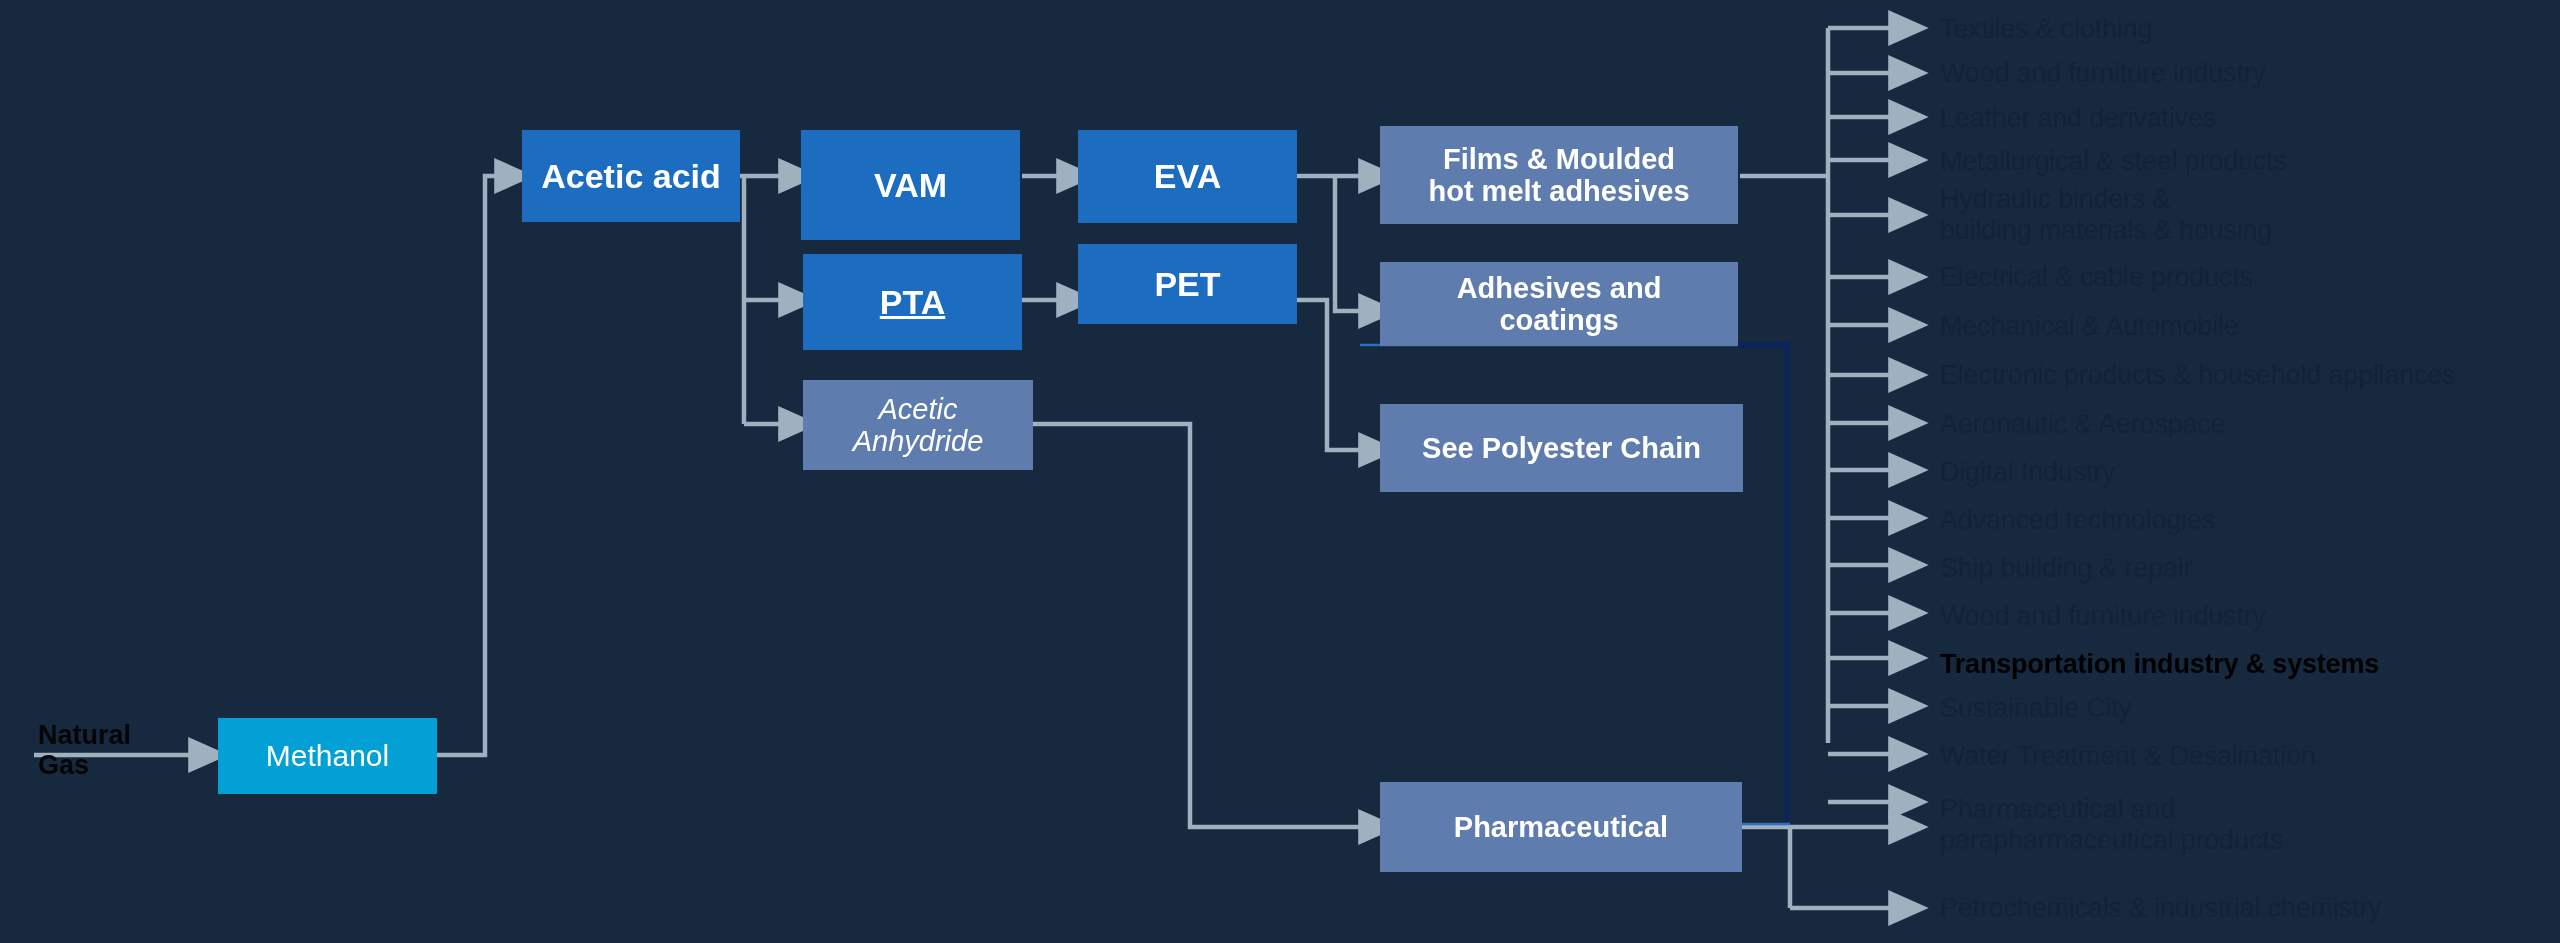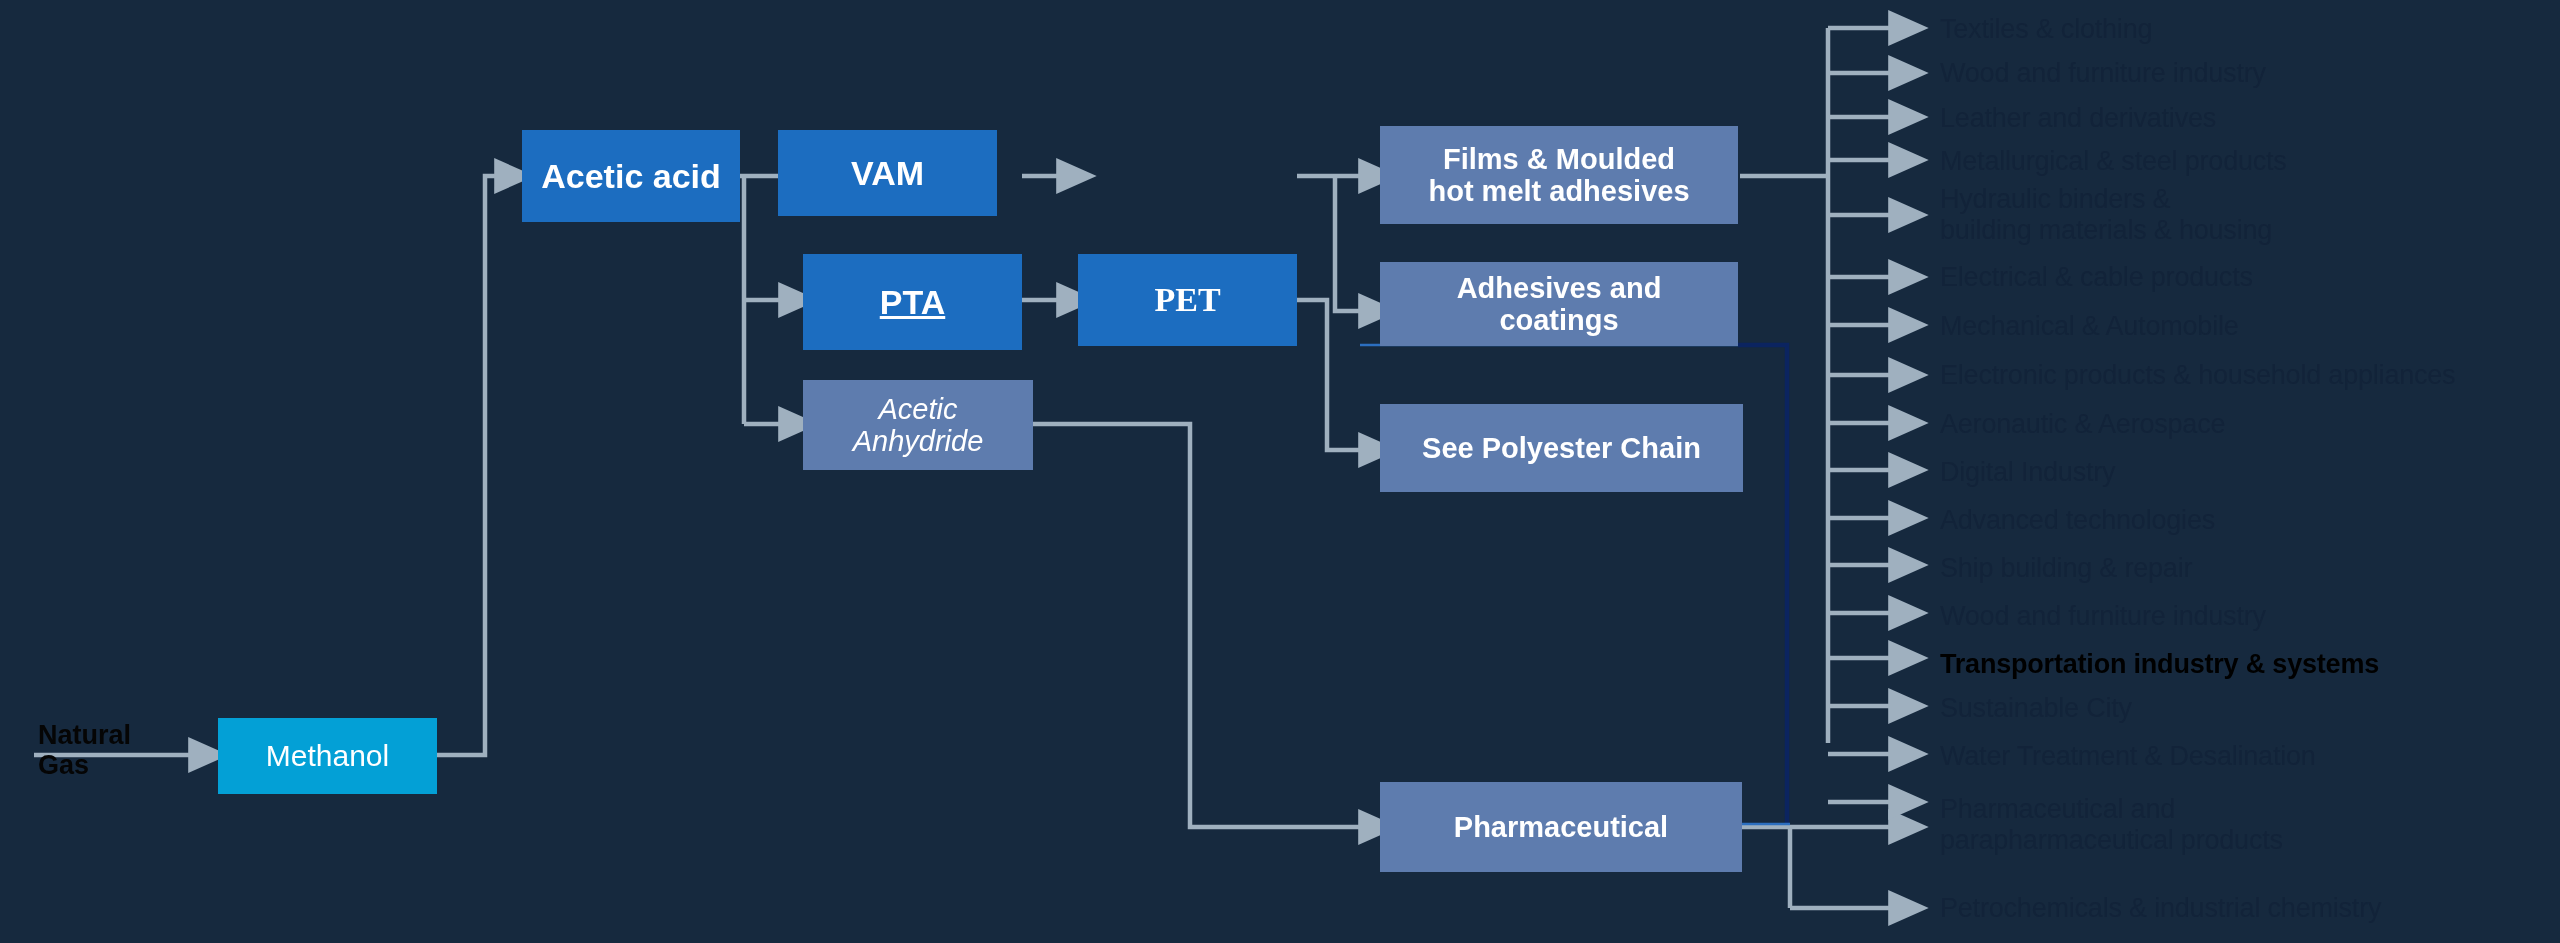--- a/index.html
+++ b/index.html
@@ -116,26 +116,27 @@
     </g>
   </svg>
 
   <div class="srcLabel" style="left:38px;top:720px;width:115px;">Natural
 Gas</div>
 
   <div class="node cyan" style="left:218px;top:718px;width:219px;height:76px;">Methanol</div>
 
   <div class="node blue" style="left:522px;top:130px;width:218px;height:92px;">Acetic acid</div>
 
-  <div class="node blue" style="left:778px;top:130px;width:219px;height:86px;">VAM</div>
+  <div class="node blue" style="left:801px;top:130px;width:219px;height:110px;">VAM</div>
 
+  <div class="node blue" style="left:1078px;top:130px;width:219px;height:93px;">EVA</div>
 
   <div class="node blue" style="left:803px;top:254px;width:219px;height:96px;text-decoration:underline;">PTA</div>
 
-  <div class="node blue" style="left:1078px;top:254px;width:219px;height:92px;font-family:Liberation Serif, serif;">PET</div>
+  <div class="node blue" style="left:1078px;top:244px;width:219px;height:80px;">PET</div>
 
   <div class="node slate-reg" style="left:803px;top:380px;width:230px;height:90px;font-style:italic;">Acetic
 Anhydride</div>
 
   <div class="node slate" style="left:1380px;top:126px;width:358px;height:98px;">Films &amp; Moulded
 hot melt adhesives</div>
 
   <div class="node slate" style="left:1380px;top:262px;width:358px;height:84px;">Adhesives and
 coatings</div>
 

